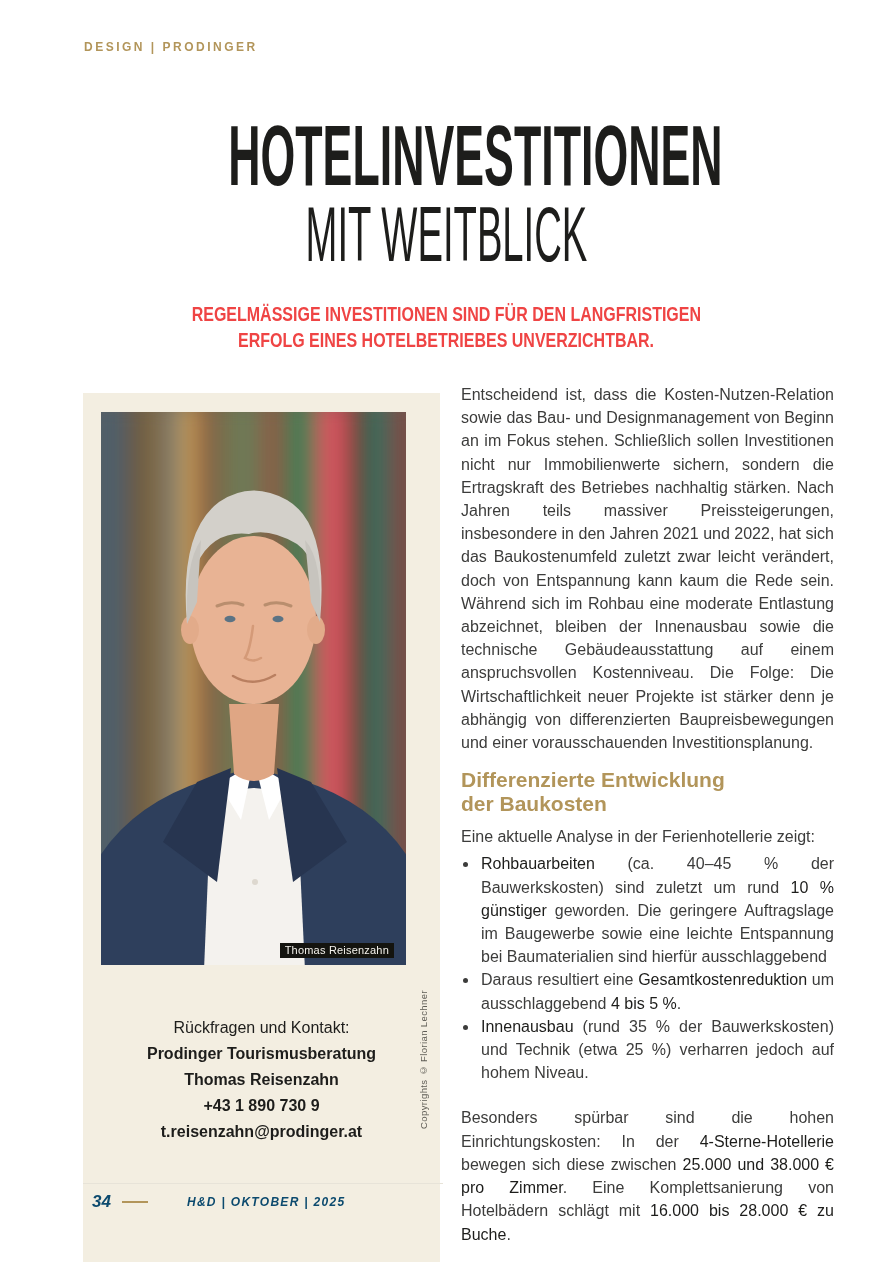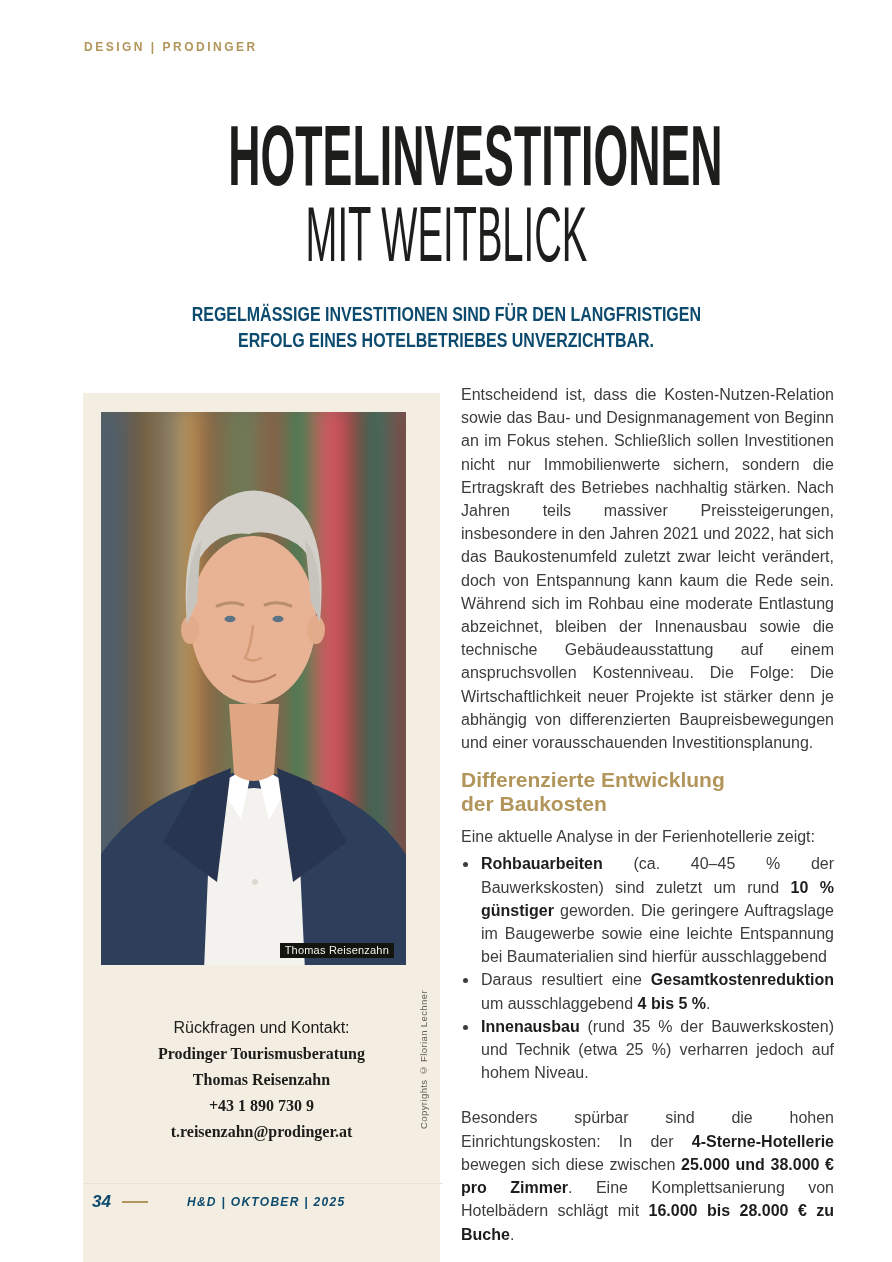--- a/index.html
+++ b/index.html
@@ -31,21 +31,21 @@
   .title .line2{
     display:block;margin-top:-6px;
   }
   .title .line2 span{
     display:inline-block;font-size:78px;font-weight:400;
     transform:scaleX(.49);transform-origin:center;white-space:nowrap;
   }
   
   .subtitle{
     position:absolute;top:302px;left:0;right:0;
-    text-align:center;color:#0c4a6e;font-weight:700;
+    text-align:center;color:#ef4444;font-weight:700;
     line-height:25px;
   }
   .subtitle span{
     display:inline-block;font-size:20px;
     transform:scaleX(.8);transform-origin:center;white-space:nowrap;
   }
   
   .card{
     position:absolute;left:83px;top:393px;width:357px;height:936px;
     background:#f3eee1;
@@ -62,40 +62,40 @@
   }
   .credit{
     position:absolute;right:11px;bottom:200px;
     writing-mode:vertical-rl;transform:rotate(180deg);
     font-size:9.5px;color:#5e5c55;letter-spacing:.4px;
   }
   .contact{
     position:absolute;left:0;right:0;top:622px;
     text-align:center;font-size:16px;line-height:26px;color:#1d1d1b;
   }
-  .contact .b{font-weight:700;font-family:Liberation Serif, serif;}
+  .contact .b{font-weight:700;}
   
   .maincol{
     position:absolute;left:461px;top:383px;width:373px;
     font-size:16px;line-height:23.2px;
   }
   .maincol p{margin:0;text-align:justify;}
   .section-head{
     margin:14px 0 0 0;color:#b2955a;
     font-size:21px;line-height:24px;font-weight:700;
   }
   .analysis{margin-top:9px !important;}
   ul.points{
     margin:4px 0 0 0;padding:0 0 0 18px;list-style:disc;
   }
   ul.points li{
     text-align:justify;line-height:23.2px;margin:0;padding-left:2px;
   }
   .closing{margin-top:22px !important;}
-  strong{font-weight:700;color:#1d1d1b;}
+  strong{font-weight:400;color:#1d1d1b;}
   
   .pre-footer-rule{
     position:absolute;left:83px;top:1183px;width:360px;height:1px;
     background:#e7e3d8;
   }
   .footer{
     position:absolute;left:92px;top:1190px;height:24px;
     display:flex;align-items:center;color:#0c4a6e;font-style:italic;
   }
   .footer .pagenum{font-size:17px;font-weight:700;}

